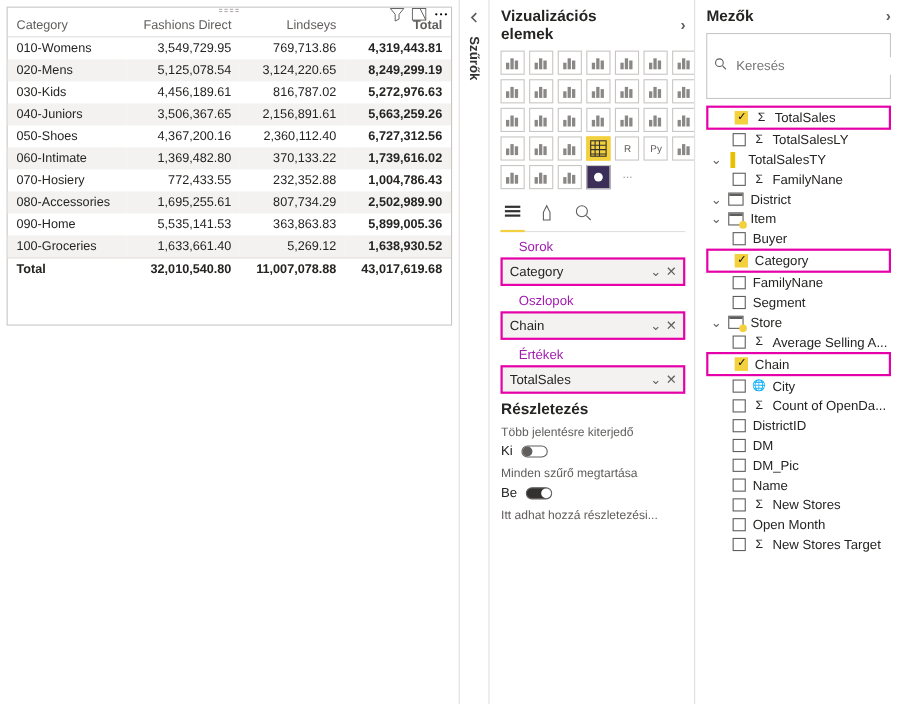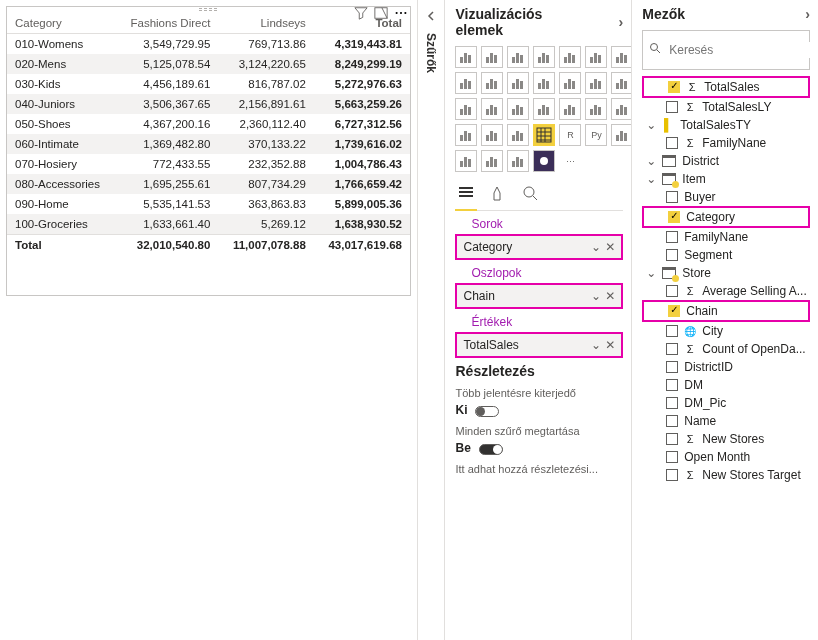--- a/index.html
+++ b/index.html
@@ -106,26 +106,26 @@
     border:2px solid #e600a9;
     background:#f3f2f1;
     padding:4px 6px;
     display:flex; align-items:center; justify-content:space-between;
     margin-bottom:2px;
     font-size:12px;
   }
   .well .wactions{display:flex;gap:4px;color:#605e5c;}
   .small-note {font-size:11px;color:#605e5c; white-space:nowrap; overflow:hidden; text-overflow:ellipsis;}
   .drill-title{font-size:14px;font-weight:600;margin:5px 0 8px;}
-  .toggle-row{display:flex;align-items:flex-end;gap:8px;margin:4px 0 8px;font-size:12px;font-weight:bold;}
+  .toggle-row{display:flex;align-items:center;gap:8px;margin:4px 0 8px;font-size:12px;}
   .toggle{width:24px;height:11px;border-radius:6px;border:1px solid #605e5c;position:relative;}
   .toggle .knob{width:9px;height:9px;border-radius:50%;background:#605e5c;position:absolute;top:0;}
   .toggle.off .knob{left:0;}
   .toggle.on{background:#323130;} .toggle.on .knob{background:#fff;left:13px;}
-  .search-box{display:flex;align-items:flex-start;border:1px solid #c8c6c4;padding:11px 6px;gap:6px;margin-bottom:6px;}
+  .search-box{display:flex;align-items:flex-start;border:1px solid #c8c6c4;padding:21px 6px;gap:6px;margin-bottom:6px;}
   .search-box input{border:none;outline:none;font-size:12px;flex:1;}
   .field-row{display:flex;align-items:center;gap:6px;padding:2px 0 2px 4px;font-size:12px;white-space:nowrap;}
   .field-row.indent1{padding-left:24px;}
   .field-row.table-row{padding-left:4px;}
   .field-row .cb{width:12px;height:12px;border:1px solid #605e5c;display:inline-block;}
   .field-row .cb.checked{background:#2b2b2b;position:relative;}
   .field-row .cb.checked.y{background:#f3d03e;border-color:#f3d03e;}
   .field-row .cb.checked::after{content:"✓";color:#fff;font-size:10px;position:absolute;top:-2px;left:1px;}
   .field-row .cb.checked.y::after{color:#000;}
   .hl{border:2px solid #e600a9;}
@@ -211,21 +211,21 @@
           <tr>
             <td>070-Hosiery</td>
             <td>772,433.55</td>
             <td>232,352.88</td>
             <td>1,004,786.43</td>
           </tr>
           <tr>
             <td>080-Accessories</td>
             <td>1,695,255.61</td>
             <td>807,734.29</td>
-            <td>1,766,659.42</td>
+            <td>2,502,989.90</td>
           </tr>
           <tr>
             <td>090-Home</td>
             <td>5,535,141.53</td>
             <td>363,863.83</td>
             <td>5,899,005.36</td>
           </tr>
           <tr>
             <td>100-Groceries</td>
             <td>1,633,661.40</td>

